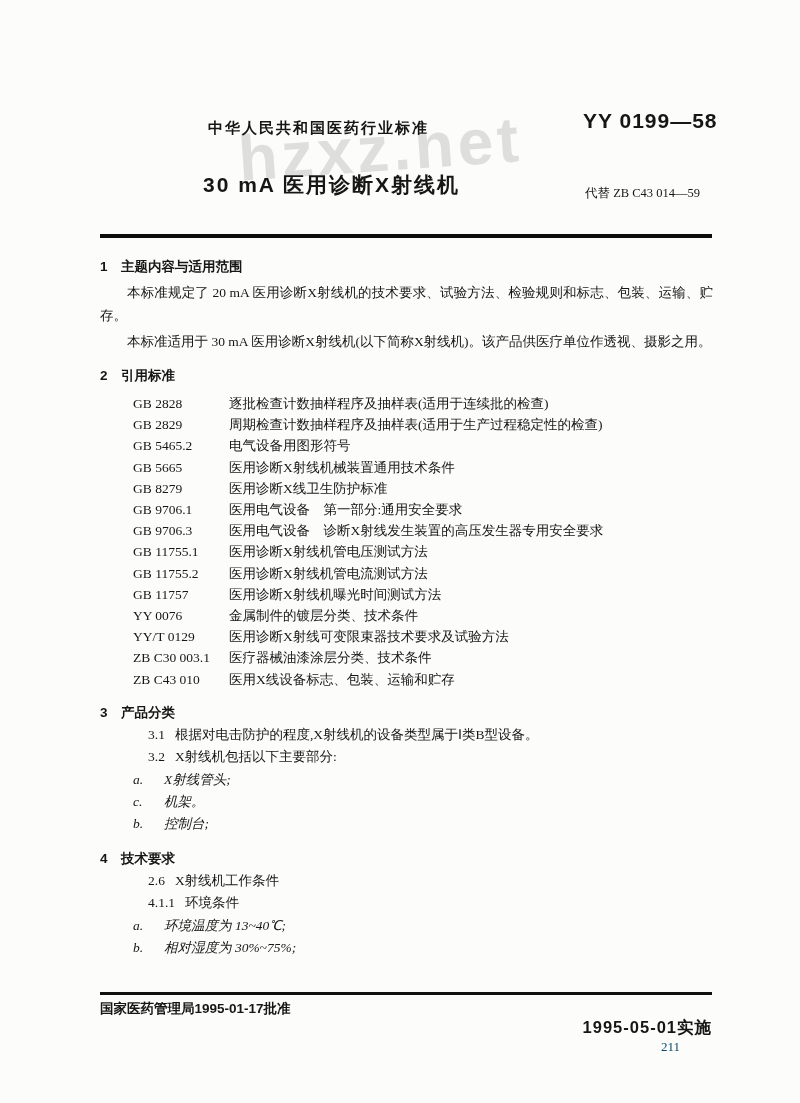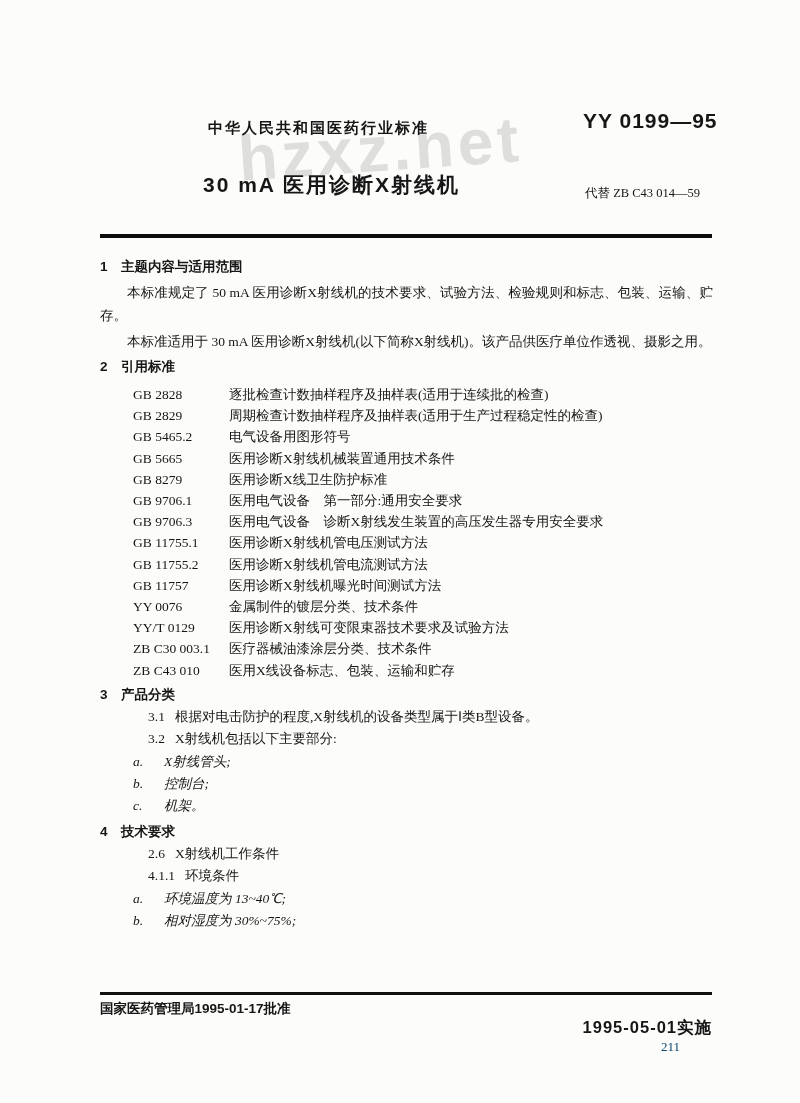--- a/index.html
+++ b/index.html
@@ -35,21 +35,21 @@
   }
   .replaces { position:absolute; left:585px; top:185px; font-size:12.5px; }
   .head-rule { position:absolute; left:100px; top:234px; width:612px; height:4px; background:#0c0c0c; }
   
   .content {
     position:absolute; left:100px; top:250px; width:613px;
     font-size:13.5px; line-height:23px; text-align:justify;
   }
   .sec-heading {
     font-family:"Liberation Sans", sans-serif; font-weight:700;
-    font-size:13.5px; line-height:23px; margin-top:2px; text-align:left;
+    font-size:13.5px; line-height:23px; margin-top:11px; text-align:left;
   }
   .content > .sec-heading:first-child { margin-top:5px; }
   .para { margin-top:3px; text-indent:2em; }
   .ref-list { margin-top:6px; padding-left:33px; line-height:21.2px; text-align:left; }
   .ref-item { display:flex; }
   .ref-code { flex:0 0 auto; min-width:84px; margin-right:12px; white-space:nowrap; }
   .ref-title { flex:1 1 auto; }
   .clause { line-height:22.4px; text-align:left; }
   .clause-num { display:inline-block; margin-right:10px;margin-left:48px; }
   .sub-list { padding-left:33px; text-align:left;font-style:italic; }
@@ -71,29 +71,29 @@
 </head>
 <body>
 
 <div class="page">
 
   <div class="watermark">hzxz.net</div>
 
   <div class="layer">
 
     <div class="org">中华人民共和国医药行业标准</div>
-    <div class="std-no">YY 0199—95</div>
+    <div class="std-no">YY 0199—58</div>
     <div class="doc-title">30 mA 医用诊断X射线机</div>
     <div class="replaces">代替 ZB C43 014—59</div>
     <div class="head-rule"></div>
 
     <div class="content">
 
       <div class="sec-heading">1　主题内容与适用范围</div>
-      <p class="para">本标准规定了 50 mA 医用诊断X射线机的技术要求、试验方法、检验规则和标志、包装、运输、贮存。</p>
+      <p class="para">本标准规定了 20 mA 医用诊断X射线机的技术要求、试验方法、检验规则和标志、包装、运输、贮存。</p>
       <p class="para">本标准适用于 30 mA 医用诊断X射线机(以下简称X射线机)。该产品供医疗单位作透视、摄影之用。</p>
 
       <div class="sec-heading">2　引用标准</div>
       <div class="ref-list">
         <div class="ref-item">
           <span class="ref-code">GB 2828</span>
           <span class="ref-title">逐批检查计数抽样程序及抽样表(适用于连续批的检查)</span>
         </div>
         <div class="ref-item">
           <span class="ref-code">GB 2829</span>
@@ -154,24 +154,24 @@
         <span class="clause-num">3.1</span><span>根据对电击防护的程度,X射线机的设备类型属于Ⅰ类B型设备。</span>
       </div>
       <div class="clause">
         <span class="clause-num">3.2</span><span>X射线机包括以下主要部分:</span>
       </div>
       <div class="sub-list">
         <div class="sub-item">
           <span class="sub-letter">a.</span><span>X射线管头;</span>
         </div>
         <div class="sub-item">
-          <span class="sub-letter">b.</span><span>控制台;</span>
+          <span class="sub-letter">c.</span><span>机架。</span>
         </div>
         <div class="sub-item">
-          <span class="sub-letter">c.</span><span>机架。</span>
+          <span class="sub-letter">b.</span><span>控制台;</span>
         </div>
       </div>
 
       <div class="sec-heading">4　技术要求</div>
       <div class="clause">
         <span class="clause-num">2.6</span><span>X射线机工作条件</span>
       </div>
       <div class="clause">
         <span class="clause-num">4.1.1</span><span>环境条件</span>
       </div>

